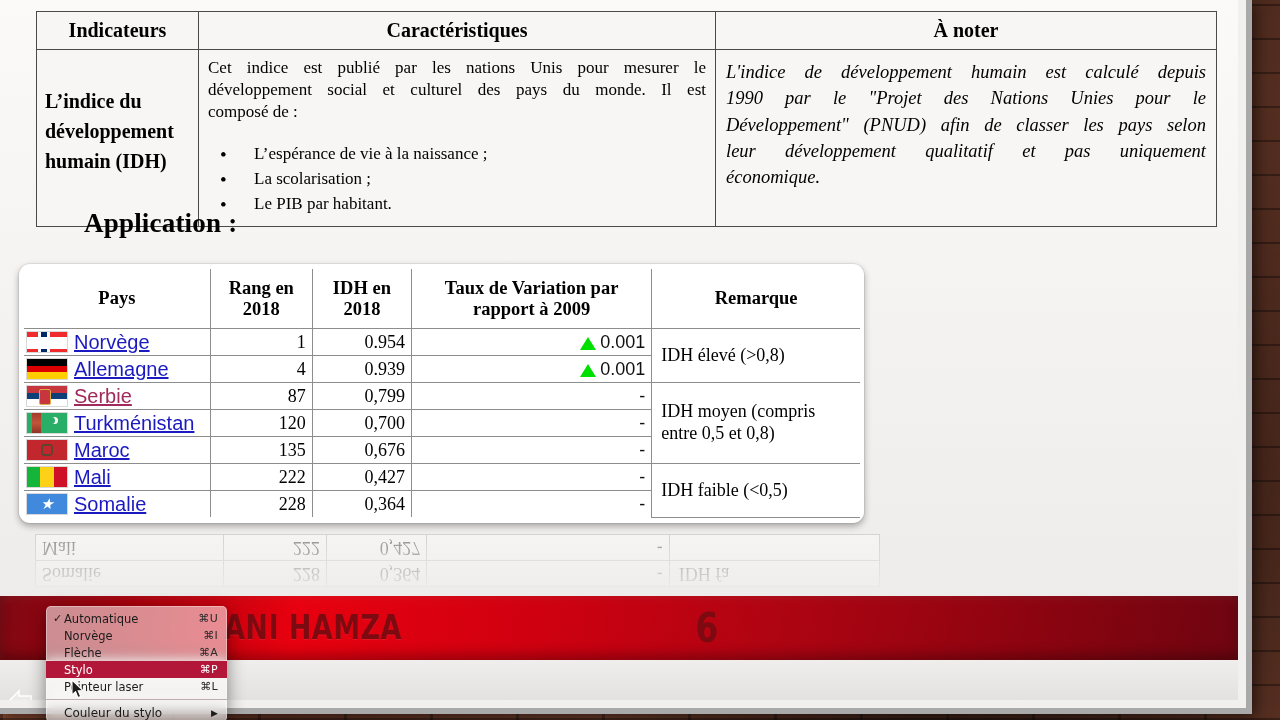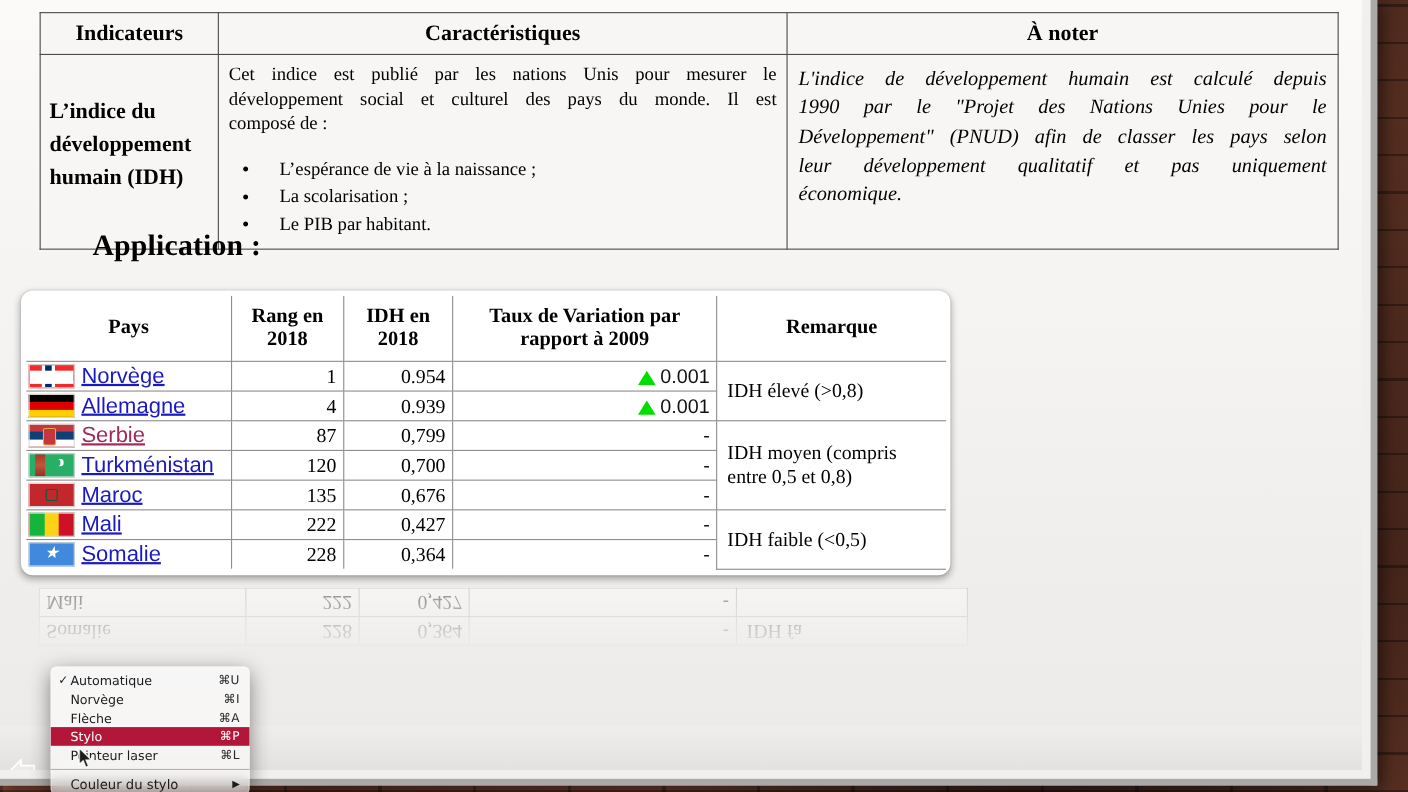--- a/index.html
+++ b/index.html
@@ -421,20 +421,24 @@
                 <td class="num">222</td>
                 <td class="num">0,427</td>
                 <td class="var">-</td>
                 <td class="rem"></td>
               </tr>
             </tbody>
       </table>
     </div>
   </div>
 
+  <div id="banner">
+    <div id="banner-name">ANI HAMZA</div>
+    <div id="banner-page">6</div>
+  </div>
   <div id="banner-strip"></div>
 
   <div id="navbar">
     <span class="navicon" id="nav-back">
       <svg width="30" height="26" viewBox="0 0 30 26">
         <path d="M13 3 L3 13 L13 23 L13 18 L25 18 L25 8 L13 8 Z" fill="rgba(255,255,255,.30)" stroke="#ffffff" stroke-width="1.6"></path>
       </svg>
     </span>
     <span class="navicon" id="nav-pen">
       <svg width="28" height="28" viewBox="0 0 28 28">

